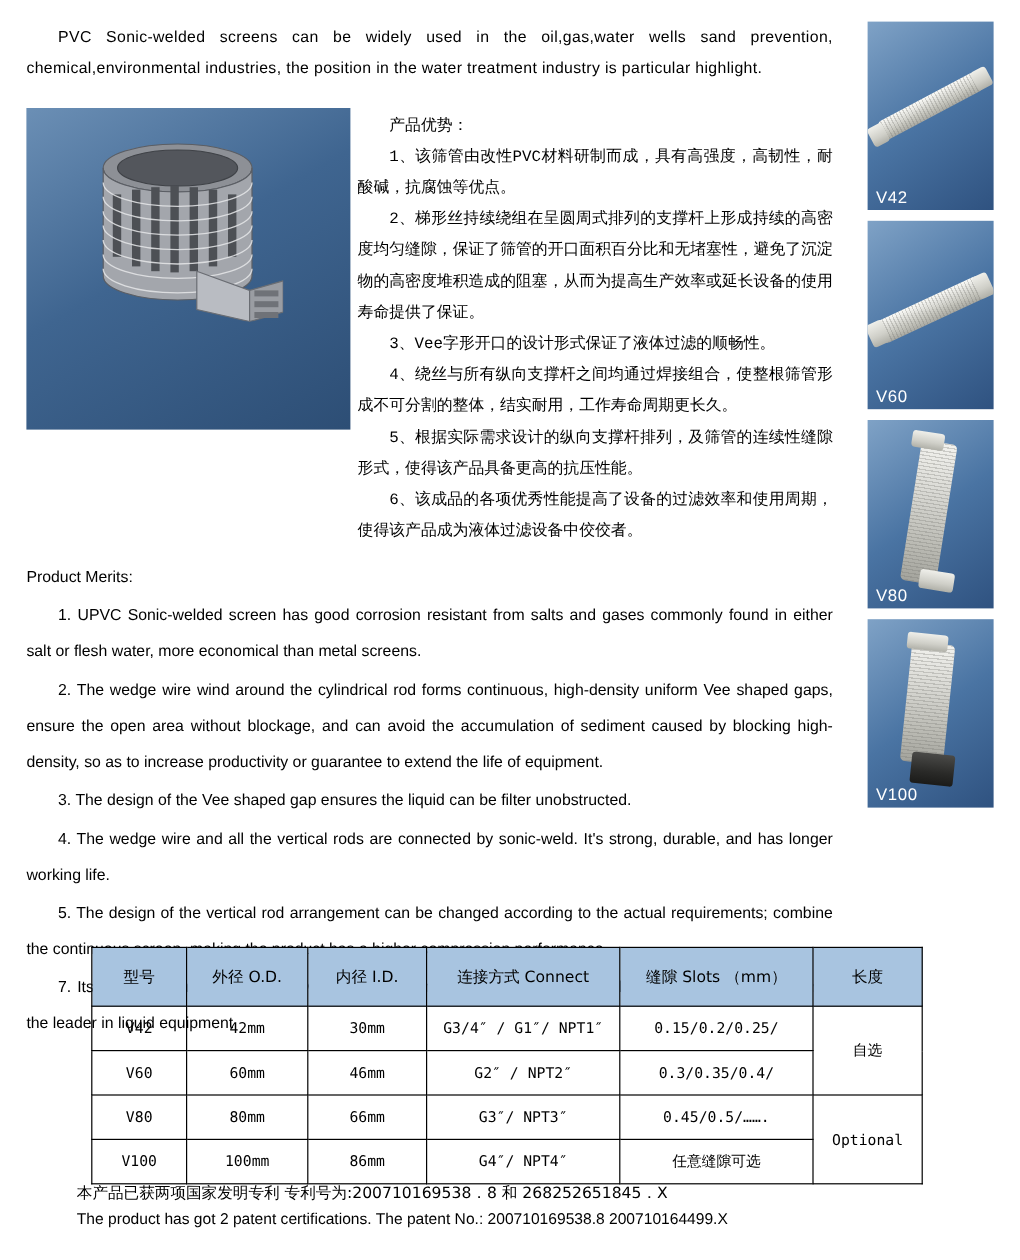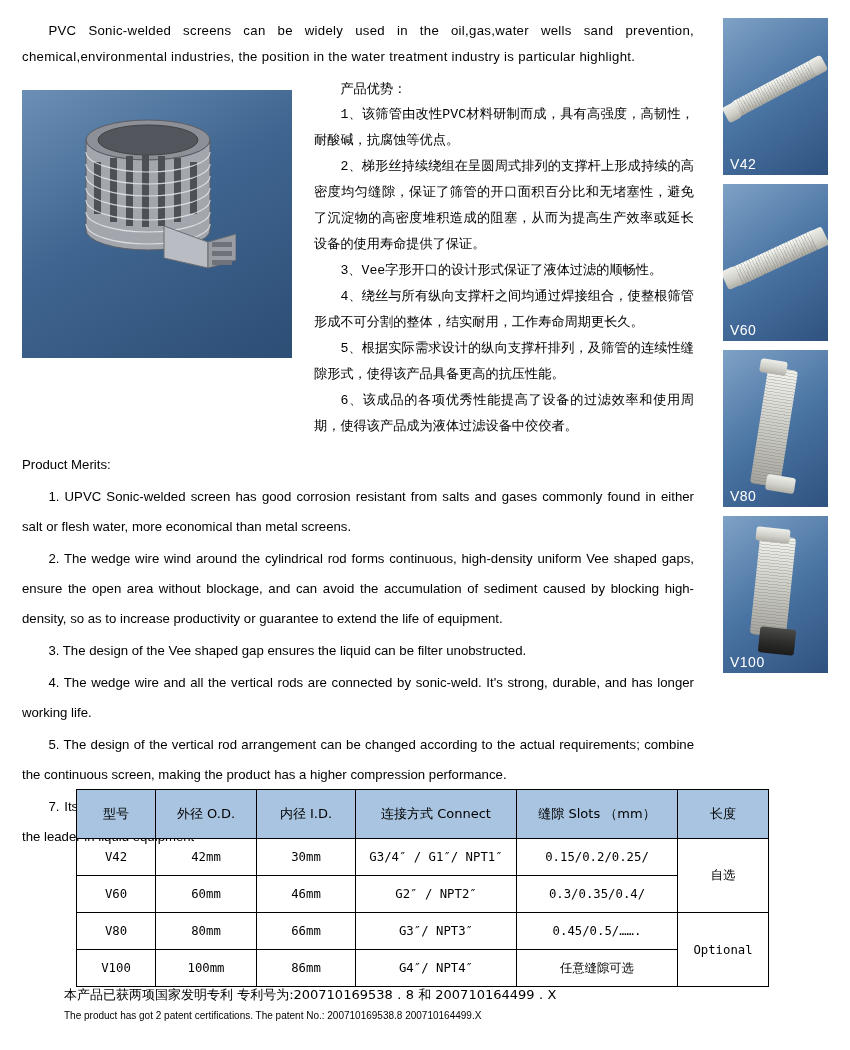--- a/index.html
+++ b/index.html
@@ -59,21 +59,22 @@
     width: 270px;
     height: 268px;
     flex: 0 0 270px;
     background: linear-gradient(150deg, #6b8fb5 0%, #3f6590 45%, #2d4e75 100%);
     position: relative;
     overflow: hidden;
     margin-top: 14px;
   }
   .merits-cn {
     flex: 1 1 auto;
-    padding-left: 22px;
+    padding-left: 6px;
+    margin-top: 16px;
   }
   .merits-cn .title {
     font-family: "DejaVu Sans", sans-serif;
     font-size: 13.2px;
     line-height: 26px;
     text-indent: 2em;
     margin: 0;
   }
   .merits-cn .item {
     font-family: Liberation Mono, monospace;
@@ -203,21 +204,21 @@
     width: 700px;
   }
   .footer .cn {
     font-family: "DejaVu Sans", sans-serif;
     font-size: 13px;
     line-height: 21px;
     margin: 0;
   }
   .footer .en {
     font-family: "Liberation Sans", sans-serif;
-    font-size: 10px;
+    font-size: 13px;
     line-height: 21px;
     margin: 0;
   }
 
   
   .cyl {
     position: absolute;
     left: 38px;
     top: 28px;
     width: 176px;
@@ -373,17 +374,17 @@
           <td>100mm</td>
           <td>86mm</td>
           <td>G4″/ NPT4″</td>
           <td class="opt">任意缝隙可选</td>
         </tr>
       </tbody>
     </table>
   </div>
 
   <div class="footer">
-    <p class="cn">本产品已获两项国家发明专利  专利号为:200710169538．8 和  200710164499．X</p>
+    <p class="cn">本产品已获两项国家发明专利  专利号为:200710169538．8 和  268252651845．X</p>
     <p class="en">The product has got 2 patent certifications. The patent No.: 200710169538.8  200710164499.X</p>
   </div>
 
 </div>
 
 </body></html>

